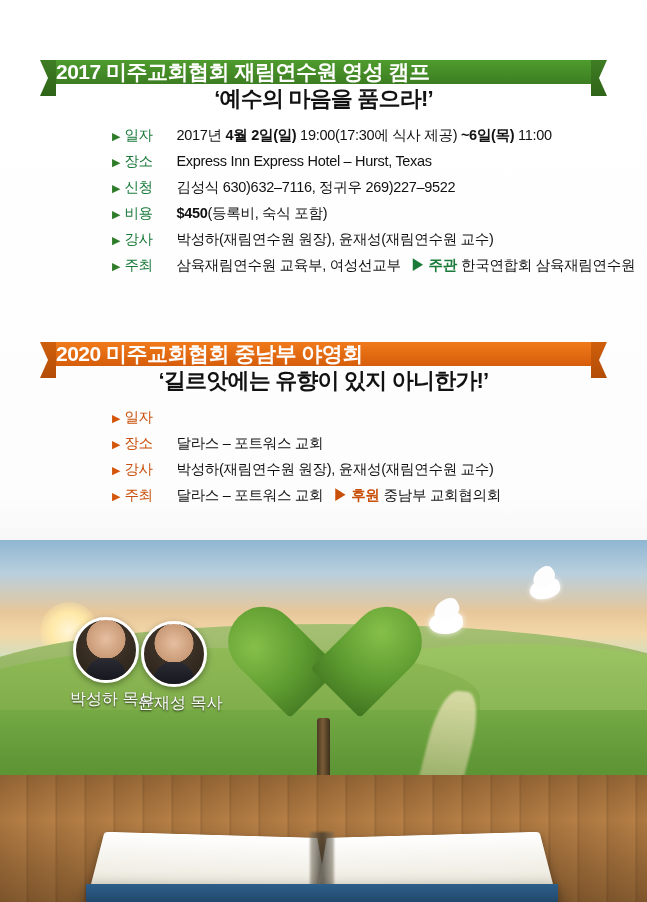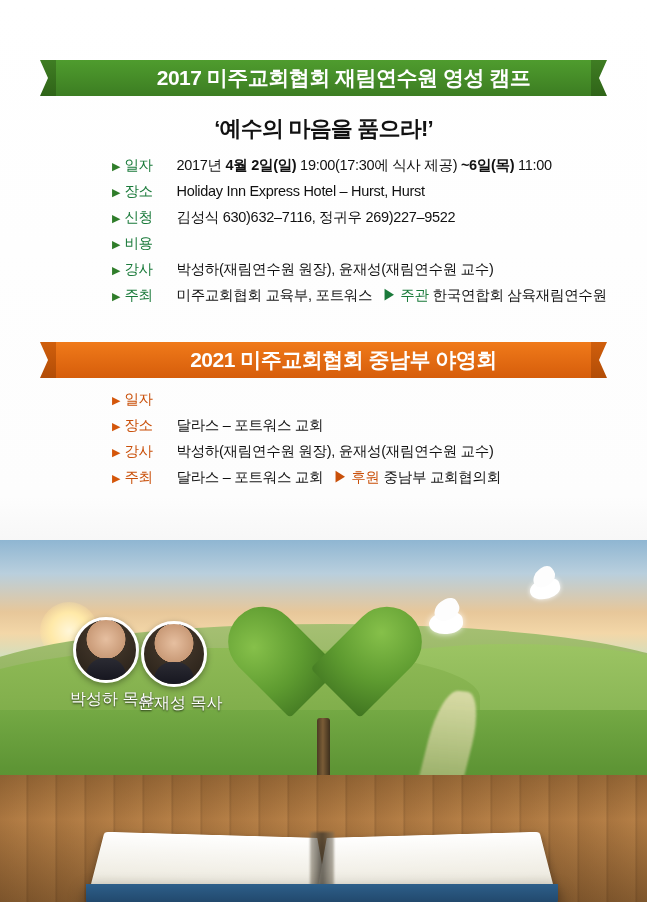--- a/index.html
+++ b/index.html
@@ -227,26 +227,24 @@
   .section {
     position: absolute;
     left: 56px;
     width: 535px;
   }
   .sec1 { top: 60px; }
   .sec2 { top: 342px; }
 
   .banner {
     position: relative;
-    height: 36px;
+    height: 24px;
     background: linear-gradient(180deg, #4f9c2e 0%, #3c7d22 100%);
     display: flex;
     align-items: center;
-    justify-content: center;
-    padding-left: 40px;
   }
   .banner.orange {
     background: linear-gradient(180deg, #f07a1a 0%, #d65d0b 100%);
   }
   .banner::before,
   .banner::after {
     content: "";
     position: absolute;
     top: 0;
     width: 16px; height: 36px;
@@ -270,21 +268,20 @@
     color: #ffffff;
     letter-spacing: -0.5px;
     white-space: nowrap;
   }
 
   .slogan {
     text-align: center;
     font-size: 22px;
     font-weight: bold;
     color: #111111;
-    margin-top: 18px;
     letter-spacing: -0.8px;
   }
 
   .rows {
     margin-top: 12px;
     padding-left: 56px;
   }
   .row {
     display: flex;
     align-items: baseline;
@@ -308,21 +305,21 @@
     letter-spacing: -0.5px;
   }
   .lbl.org { color: #c9500a; }
   .val {
     color: #111111;
     letter-spacing: -0.3px;
   }
   .val b { font-weight: bold; }
   .inline-mark {
     color: #1a7a3a;
-    font-weight: normal;
+    font-weight: bold;
     margin: 0 4px 0 10px;
   }
   .inline-mark.org { color: #c9500a; }
 
   .sec2 .row { font-size: 14.5px; }
 </style>
 </head>
 <body>
 
 <div class="poster">
@@ -366,48 +363,50 @@
     <div class="slogan">‘예수의 마음을 품으라!’</div>
     <div class="rows" id="camp-rows">
         <div class="row">
           <span class="tri">▶</span>
           <span class="lbl">일자</span>
           <span class="val"><span>2017년 </span><b>4월 2일(일)</b><span> 19:00(17:30에 식사 제공)</span><b> ~6일(목)</b><span> 11:00</span></span>
         </div>
         <div class="row">
           <span class="tri">▶</span>
           <span class="lbl">장소</span>
-          <span class="val"><span>Holiday Inn Express Hotel – Hurst, Hurst</span></span>
+          <span class="val"><span>Express Inn Express Hotel – Hurst, Texas</span></span>
         </div>
         <div class="row">
           <span class="tri">▶</span>
           <span class="lbl">신청</span>
           <span class="val"><span>김성식 630)632–7116, 정귀우 269)227–9522</span></span>
         </div>
         <div class="row">
           <span class="tri">▶</span>
           <span class="lbl">비용</span>
+          <span class="val"><b>$450</b><span>(등록비, 숙식 포함)</span></span>
         </div>
         <div class="row">
           <span class="tri">▶</span>
           <span class="lbl">강사</span>
           <span class="val"><span>박성하(재림연수원 원장), 윤재성(재림연수원 교수)</span></span>
         </div>
         <div class="row">
           <span class="tri">▶</span>
           <span class="lbl">주최</span>
-          <span class="val"><span>미주교회협회 교육부, 포트워스</span><span class="inline-mark">▶ 주관</span><span>한국연합회 삼육재림연수원</span></span>
+          <span class="val"><span>삼육재림연수원 교육부, 여성선교부</span><span class="inline-mark">▶ 주관</span><span>한국연합회 삼육재림연수원</span></span>
         </div>
       </div>
   </div>
 
   <div class="section sec2">
     <div class="banner orange">
-      <h1>2021 미주교회협회 중남부 야영회</h1>
+      <h1>2020 미주교회협회 중남부 야영회</h1>
     </div>
+    <div class="slogan">‘길르앗에는 유향이 있지 아니한가!’</div>
     <div class="rows" id="retreat-rows">
         <div class="row">
           <span class="tri org">▶</span>
           <span class="lbl org">일자</span>
         </div>
         <div class="row">
           <span class="tri org">▶</span>
           <span class="lbl org">장소</span>
           <span class="val"><span>달라스 – 포트워스 교회</span></span>
         </div>

